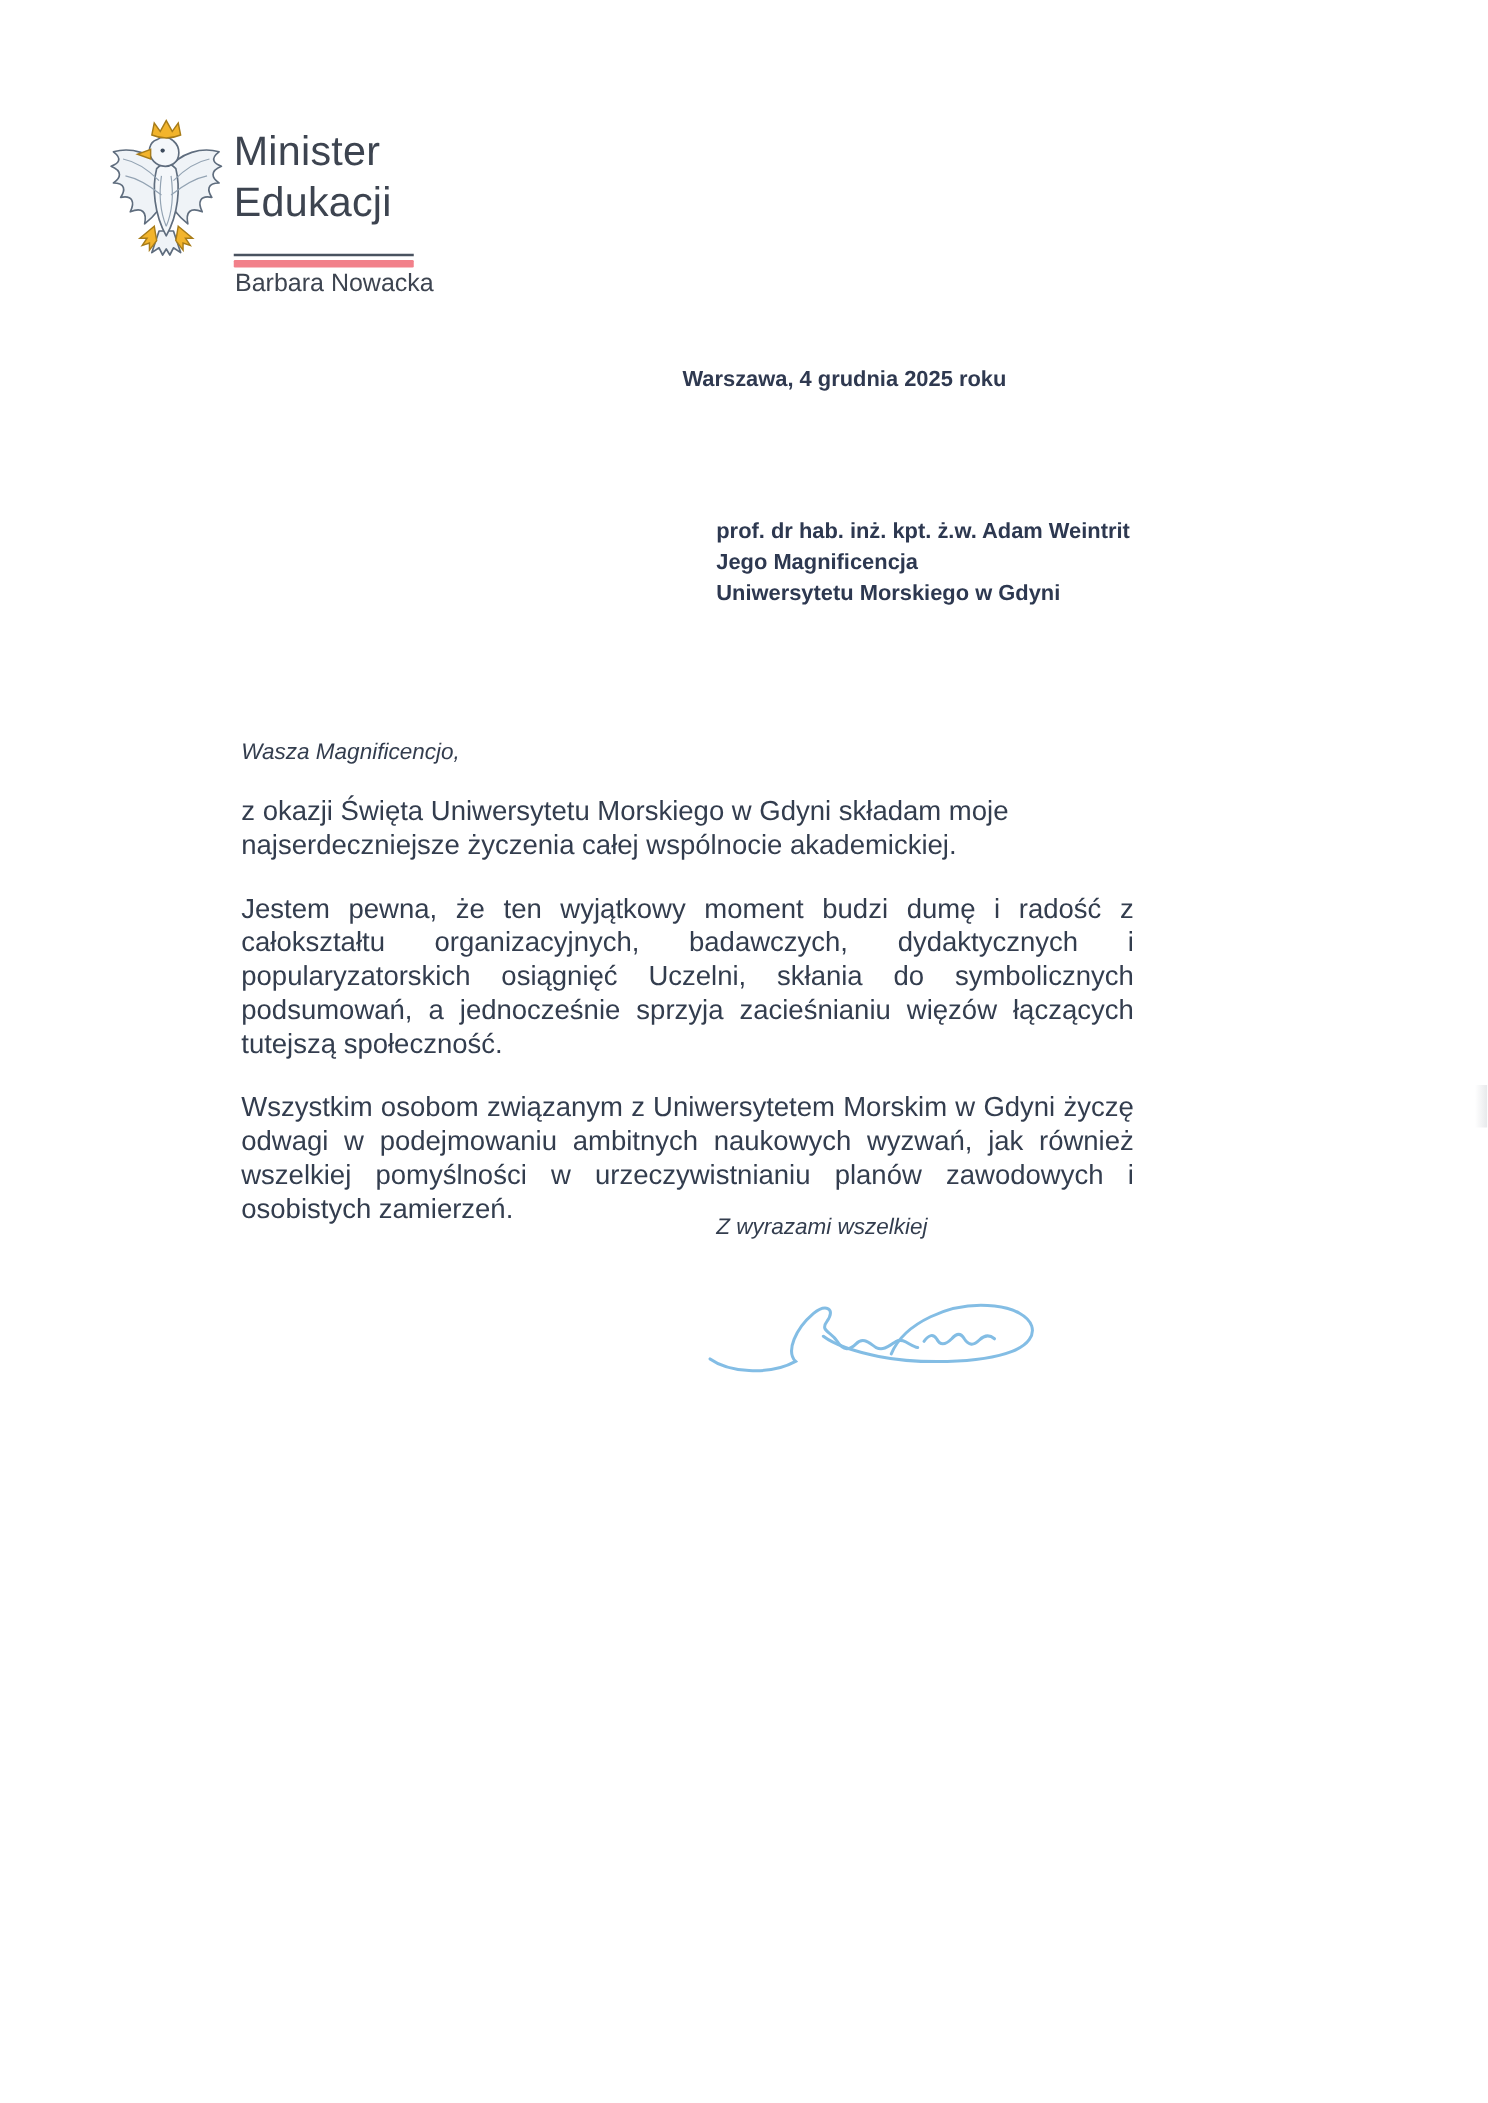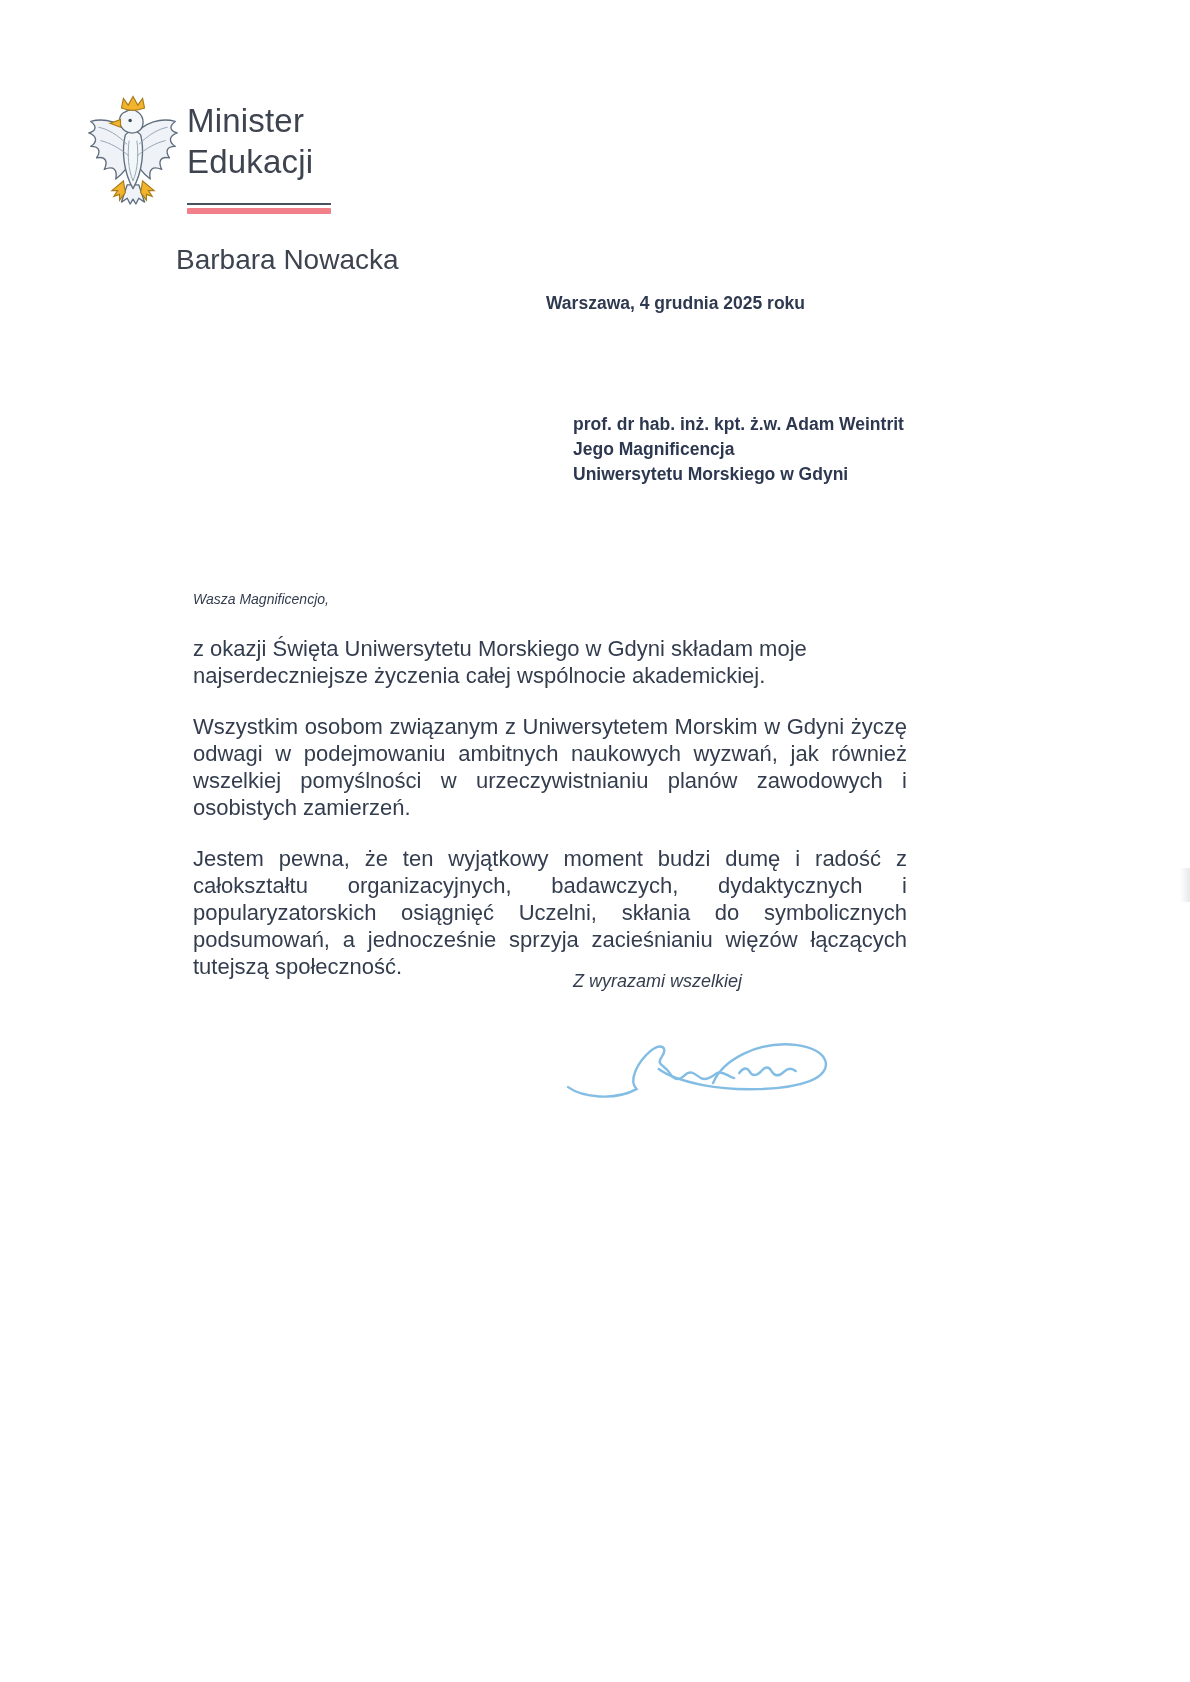--- a/index.html
+++ b/index.html
@@ -37,45 +37,44 @@
     background: #49525f;
     margin-bottom: 3px;
   }
   .lh-divider .accent {
     height: 6px;
     background: #f2808a;
     border-radius: 1px;
   }
   .sender-name {
     position: absolute;
-    left: 176px; top: 216px;
-    font-size: 28px;
+    left: 188px; top: 216px;
+    font-size: 20px;
     color: #3d4450;
-    margin-top: 28px;
   }
   
   .dateline {
     position: absolute;
     left: 546px; top: 293px;
     font-size: 17.5px;
     font-weight: 600;
     color: #2f3950;
   }
   .recipient {
     position: absolute;
     left: 573px; top: 412px;
     font-size: 17.5px;
     line-height: 25px;
     font-weight: 700;
     color: #2d3850;
   }
   .salutation {
     position: absolute;
     left: 193px; top: 591px;
-    font-size: 14px;
+    font-size: 18px;
     font-style: italic;
     color: #333d4e;
   }
   .body-text {
     position: absolute;
     left: 193px; top: 635px;
     width: 714px;
     font-size: 22px;
     line-height: 27px;
     color: #333d4e;
@@ -149,22 +148,22 @@
   <div class="recipient">
     <div>prof. dr hab. inż. kpt. ż.w. Adam Weintrit</div>
     <div>Jego Magnificencja</div>
     <div>Uniwersytetu Morskiego w Gdyni</div>
   </div>
 
   <div class="salutation">Wasza Magnificencjo,</div>
 
   <div class="body-text">
     <p>z okazji Święta Uniwersytetu Morskiego w Gdyni składam moje najserdeczniejsze życzenia całej wspólnocie akademickiej.</p>
+    <p class="justified">Jestem pewna, że ten wyjątkowy moment budzi dumę i radość z całokształtu organizacyjnych, badawczych, dydaktycznych i popularyzatorskich osiągnięć Uczelni, skłania do symbolicznych podsumowań, a jednocześnie sprzyja zacieśnianiu więzów łączących tutejszą społeczność.</p>
     <p class="justified">Wszystkim osobom związanym z Uniwersytetem Morskim w Gdyni życzę odwagi w podejmowaniu ambitnych naukowych wyzwań, jak również wszelkiej pomyślności w urzeczywistnianiu planów zawodowych i osobistych zamierzeń.</p>
-    <p class="justified">Jestem pewna, że ten wyjątkowy moment budzi dumę i radość z całokształtu organizacyjnych, badawczych, dydaktycznych i popularyzatorskich osiągnięć Uczelni, skłania do symbolicznych podsumowań, a jednocześnie sprzyja zacieśnianiu więzów łączących tutejszą społeczność.</p>
   </div>
 
   <div class="closing">Z wyrazami wszelkiej</div>
 
   <svg class="signature" viewBox="0 0 290 90" aria-hidden="true">
     <g fill="none" stroke-width="2.4" stroke-linecap="round" opacity="0.9">
       <path stroke="#76b6e2" d="M6 64 C20 74 52 78 74 66 C66 58 74 40 88 28 C98 20 106 24 99 34 C93 42 102 42 107 50 C112 58 117 57 122 52 C128 46 133 52 138 55 C144 58 149 53 154 50 C160 47 165 54 171 55"></path>
       <path stroke="#76b6e2" d="M150 60 C160 36 196 18 232 22 C266 26 272 48 246 58 C220 68 170 68 140 62 C120 58 104 52 96 46"></path>
       <path stroke="#76b6e2" d="M176 50 q6 -8 10 -2 q4 8 12 0 q6 -7 10 0 q5 8 12 1 q6 -6 12 -1"></path>
     </g>

